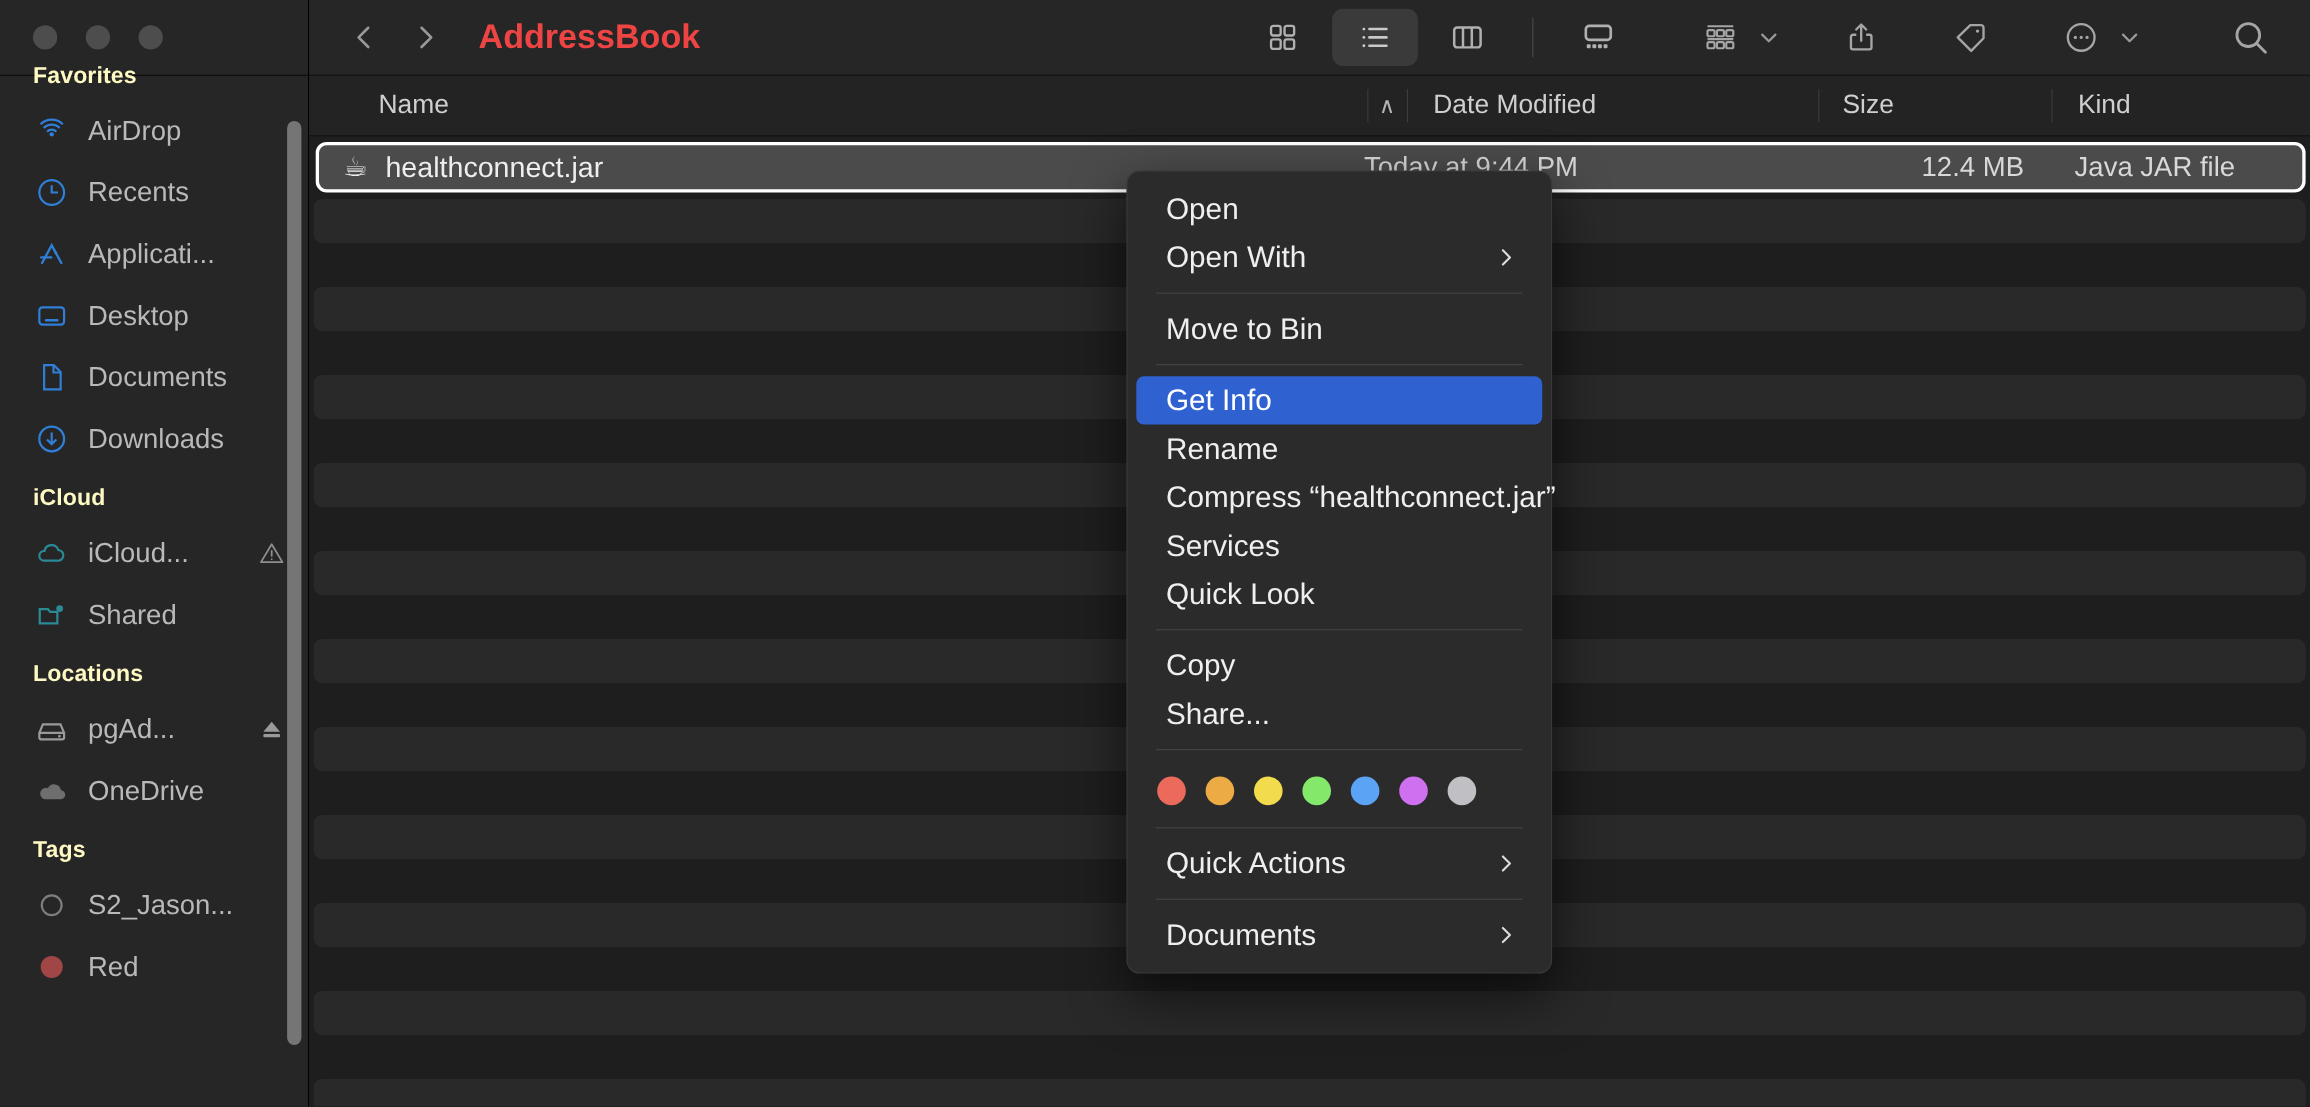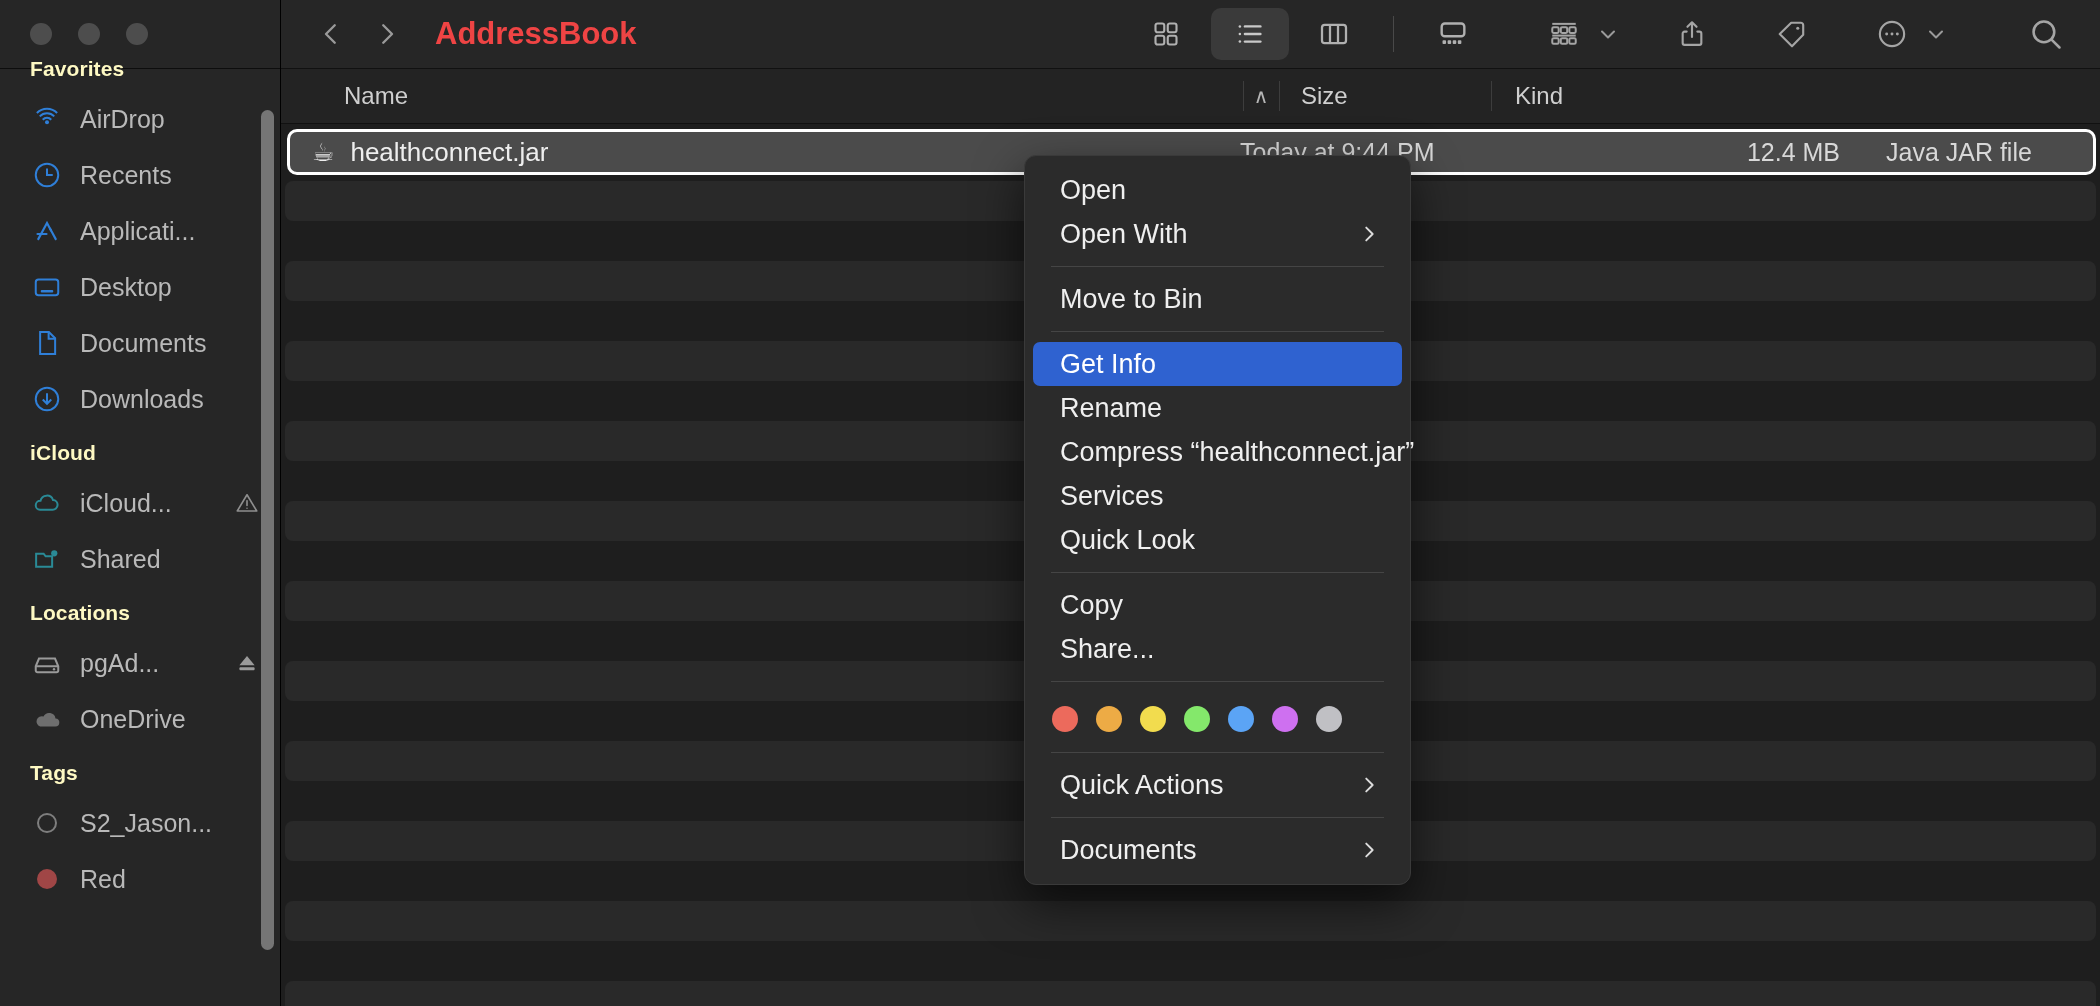--- a/index.html
+++ b/index.html
@@ -398,20 +398,21 @@
             <circle cx="10.6" cy="10.6" r="6.9"></circle>
               <path d="M15.7 15.7 21 21"></path>
           </svg>
         </div>
       </div>
     </div>
 
     <div class="colhead">
       <div class="col col-name">Name</div>
       <div class="col col-sort">∧</div>
+      <div class="col col-date">Date Modified</div>
       <div class="col col-size">Size</div>
       <div class="col col-kind">Kind</div>
     </div>
 
     <div class="filelist">
 
       <div class="row-sel">
         <span class="sel-name">
           <span class="jar-ic">☕</span>
           <span>healthconnect.jar</span>

